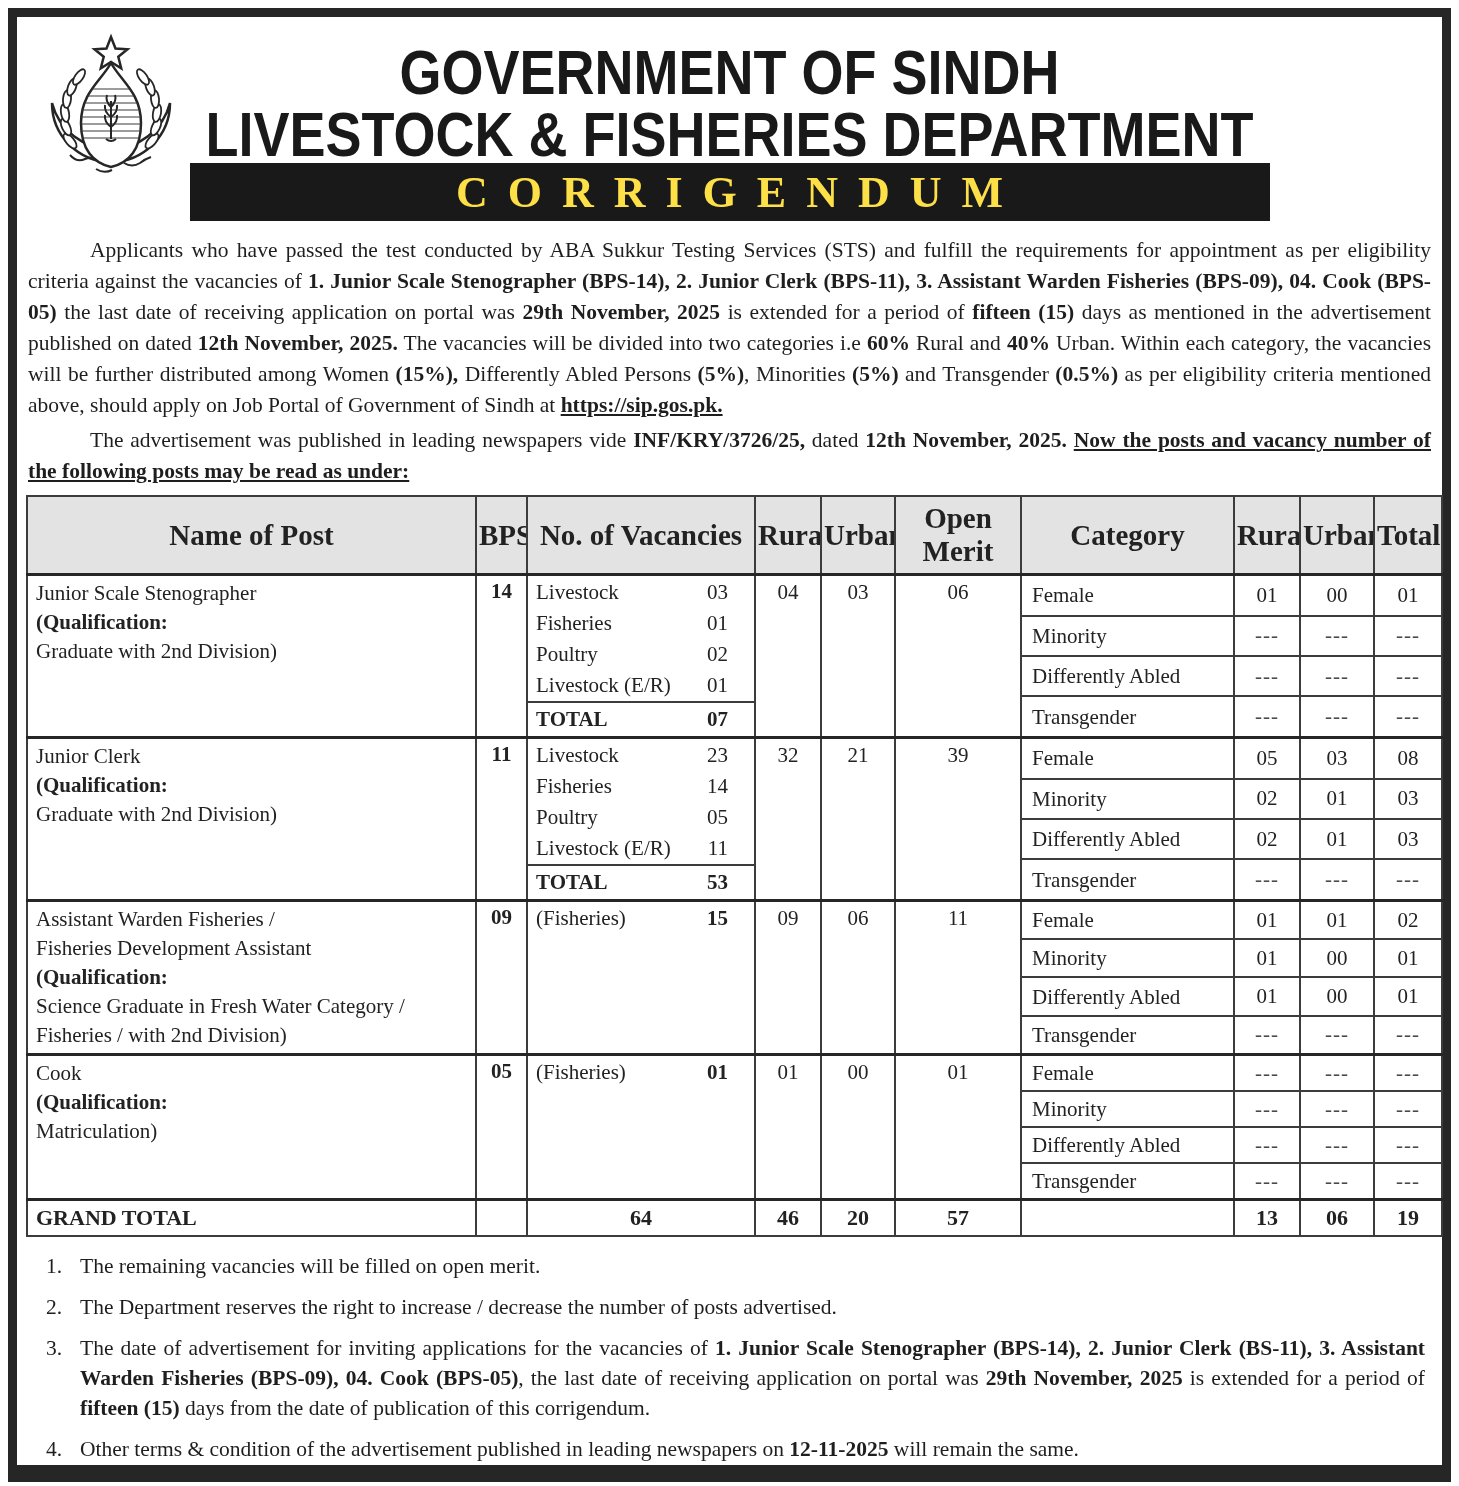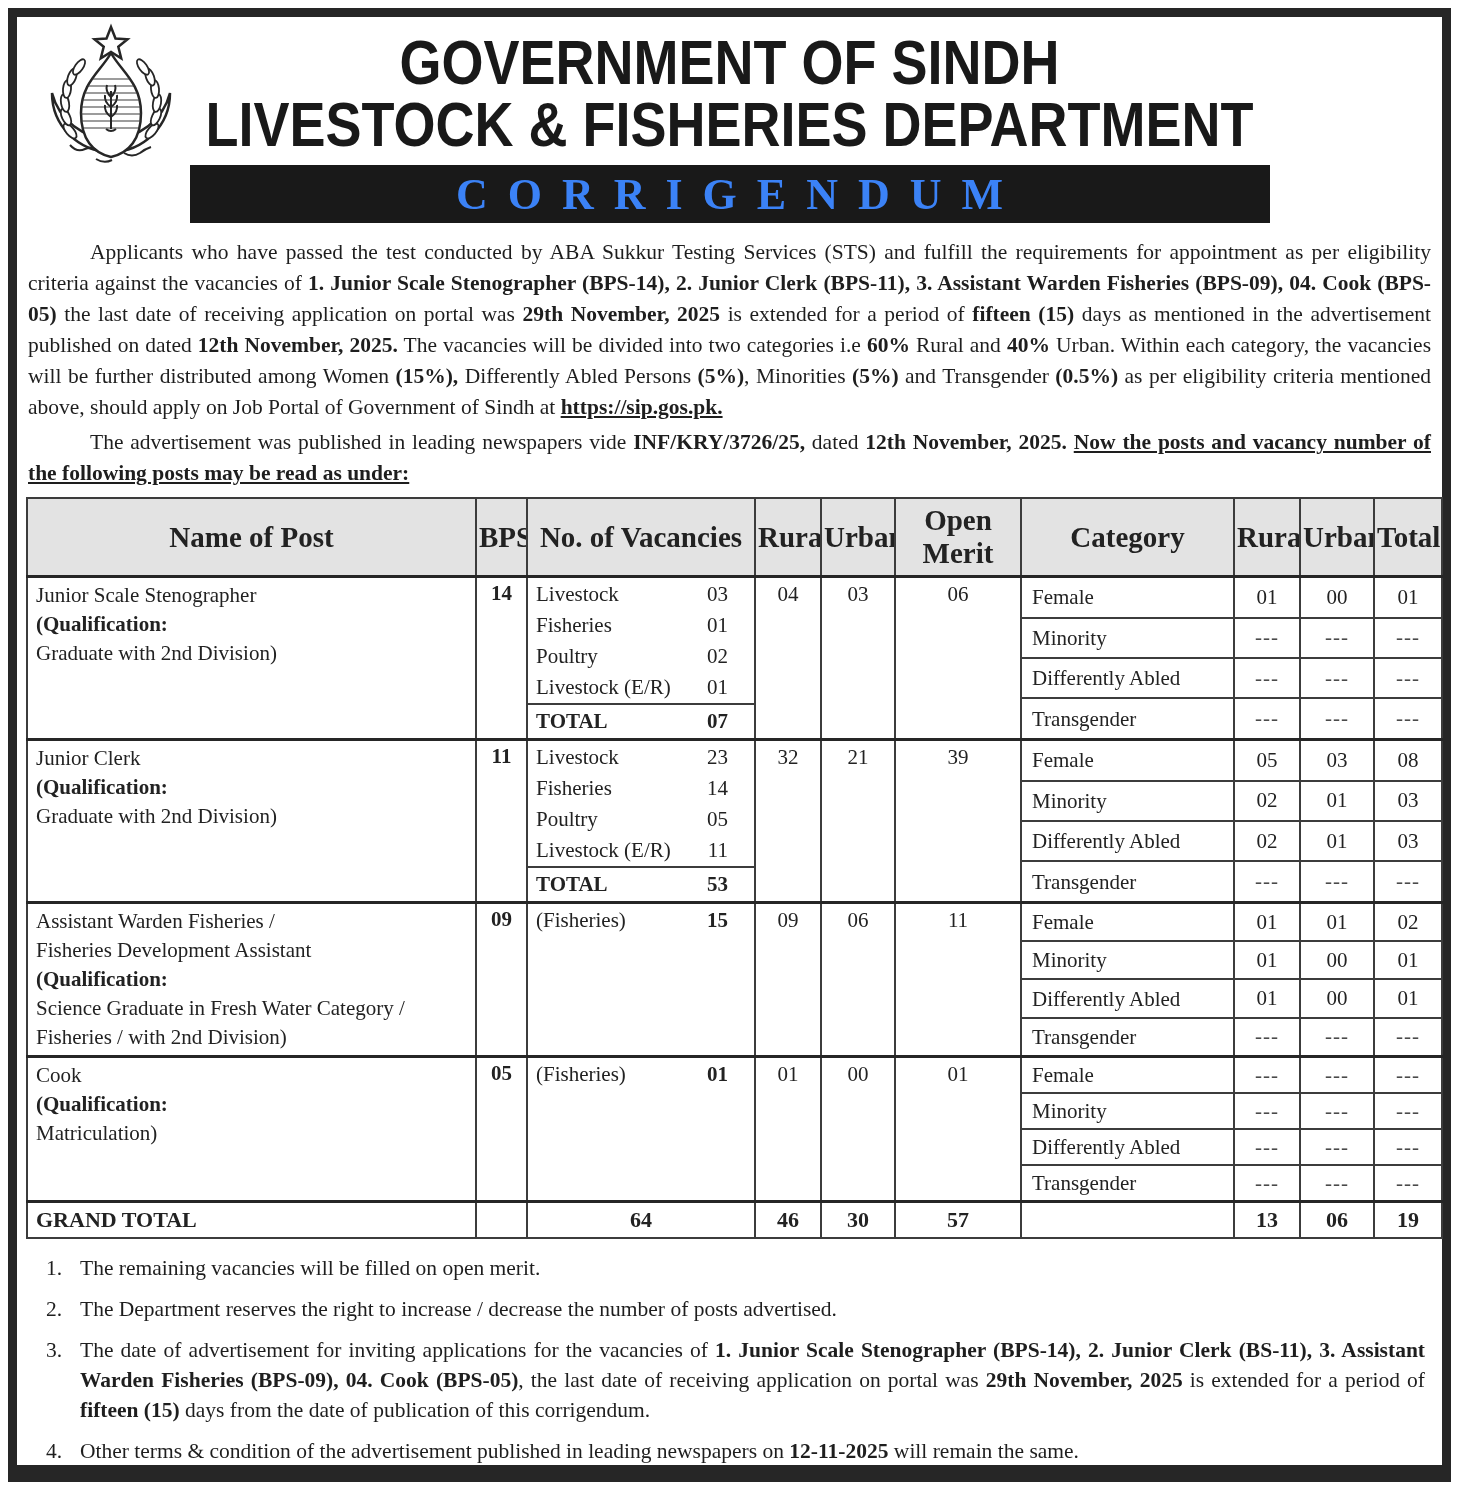--- a/index.html
+++ b/index.html
@@ -1,28 +1,28 @@
 <!DOCTYPE html>
 <html><head>
 <meta charset="utf-8">
 <style>
   html,body{margin:0;padding:0;background:#ffffff;}
   .page{position:relative;width:1459px;height:1486px;background:#fff;overflow:hidden;
         font-family:"Liberation Serif", serif;color:#1e1e1e;}
   .frame{position:absolute;left:8px;top:8px;right:8px;bottom:4px;
          border:9px solid #262626;border-bottom:17px solid #262626;background:#fff;
-         padding:0 9px;box-sizing:border-box;}
+         padding:10px 9px;box-sizing:border-box;}
   
   .masthead{position:relative;padding-top:8px;}
   .emblem{position:absolute;left:10px;top:6px;width:150px;height:205px;}
   .titles{text-align:center;}
   .org-line{font-family:"Liberation Sans", sans-serif;font-weight:bold;font-size:54px;
             line-height:62px;letter-spacing:0px;color:#191919;
             transform:scaleY(1.18);transform-origin:center top;white-space:nowrap;}
-  .banner{width:1080px;height:58px;margin:16px auto 0;background:#191919;color:#3b82f6;
+  .banner{width:1080px;height:58px;margin:4px auto 0;background:#191919;color:#fde047;
           display:flex;align-items:center;justify-content:center;
           font-family:"Liberation Serif", serif;font-weight:bold;font-size:44px;
           letter-spacing:20px;padding-left:20px;box-sizing:border-box;}
   
   .para{font-size:21.5px;line-height:31px;text-align:justify;margin:14px 2px 0 2px;
         text-indent:62px;}
   .para.p2{margin-top:4px;}
   .para b{font-weight:bold;}
   
   .vtable{border-collapse:collapse;table-layout:fixed;width:1415px;margin:8px auto 0;
@@ -341,21 +341,21 @@
               <td class="cat-name">Transgender</td>
               <td class="cat-val dash">---</td>
               <td class="cat-val dash">---</td>
               <td class="cat-val dash">---</td>
             </tr>
             <tr class="gt post-first">
               <td class="gt-label">GRAND TOTAL</td>
               <td></td>
               <td>64</td>
               <td>46</td>
-              <td>30</td>
+              <td>20</td>
               <td>57</td>
               <td></td>
               <td>13</td>
               <td>06</td>
               <td>19</td>
             </tr>
           </tbody>
         </table>
       </div>
 

